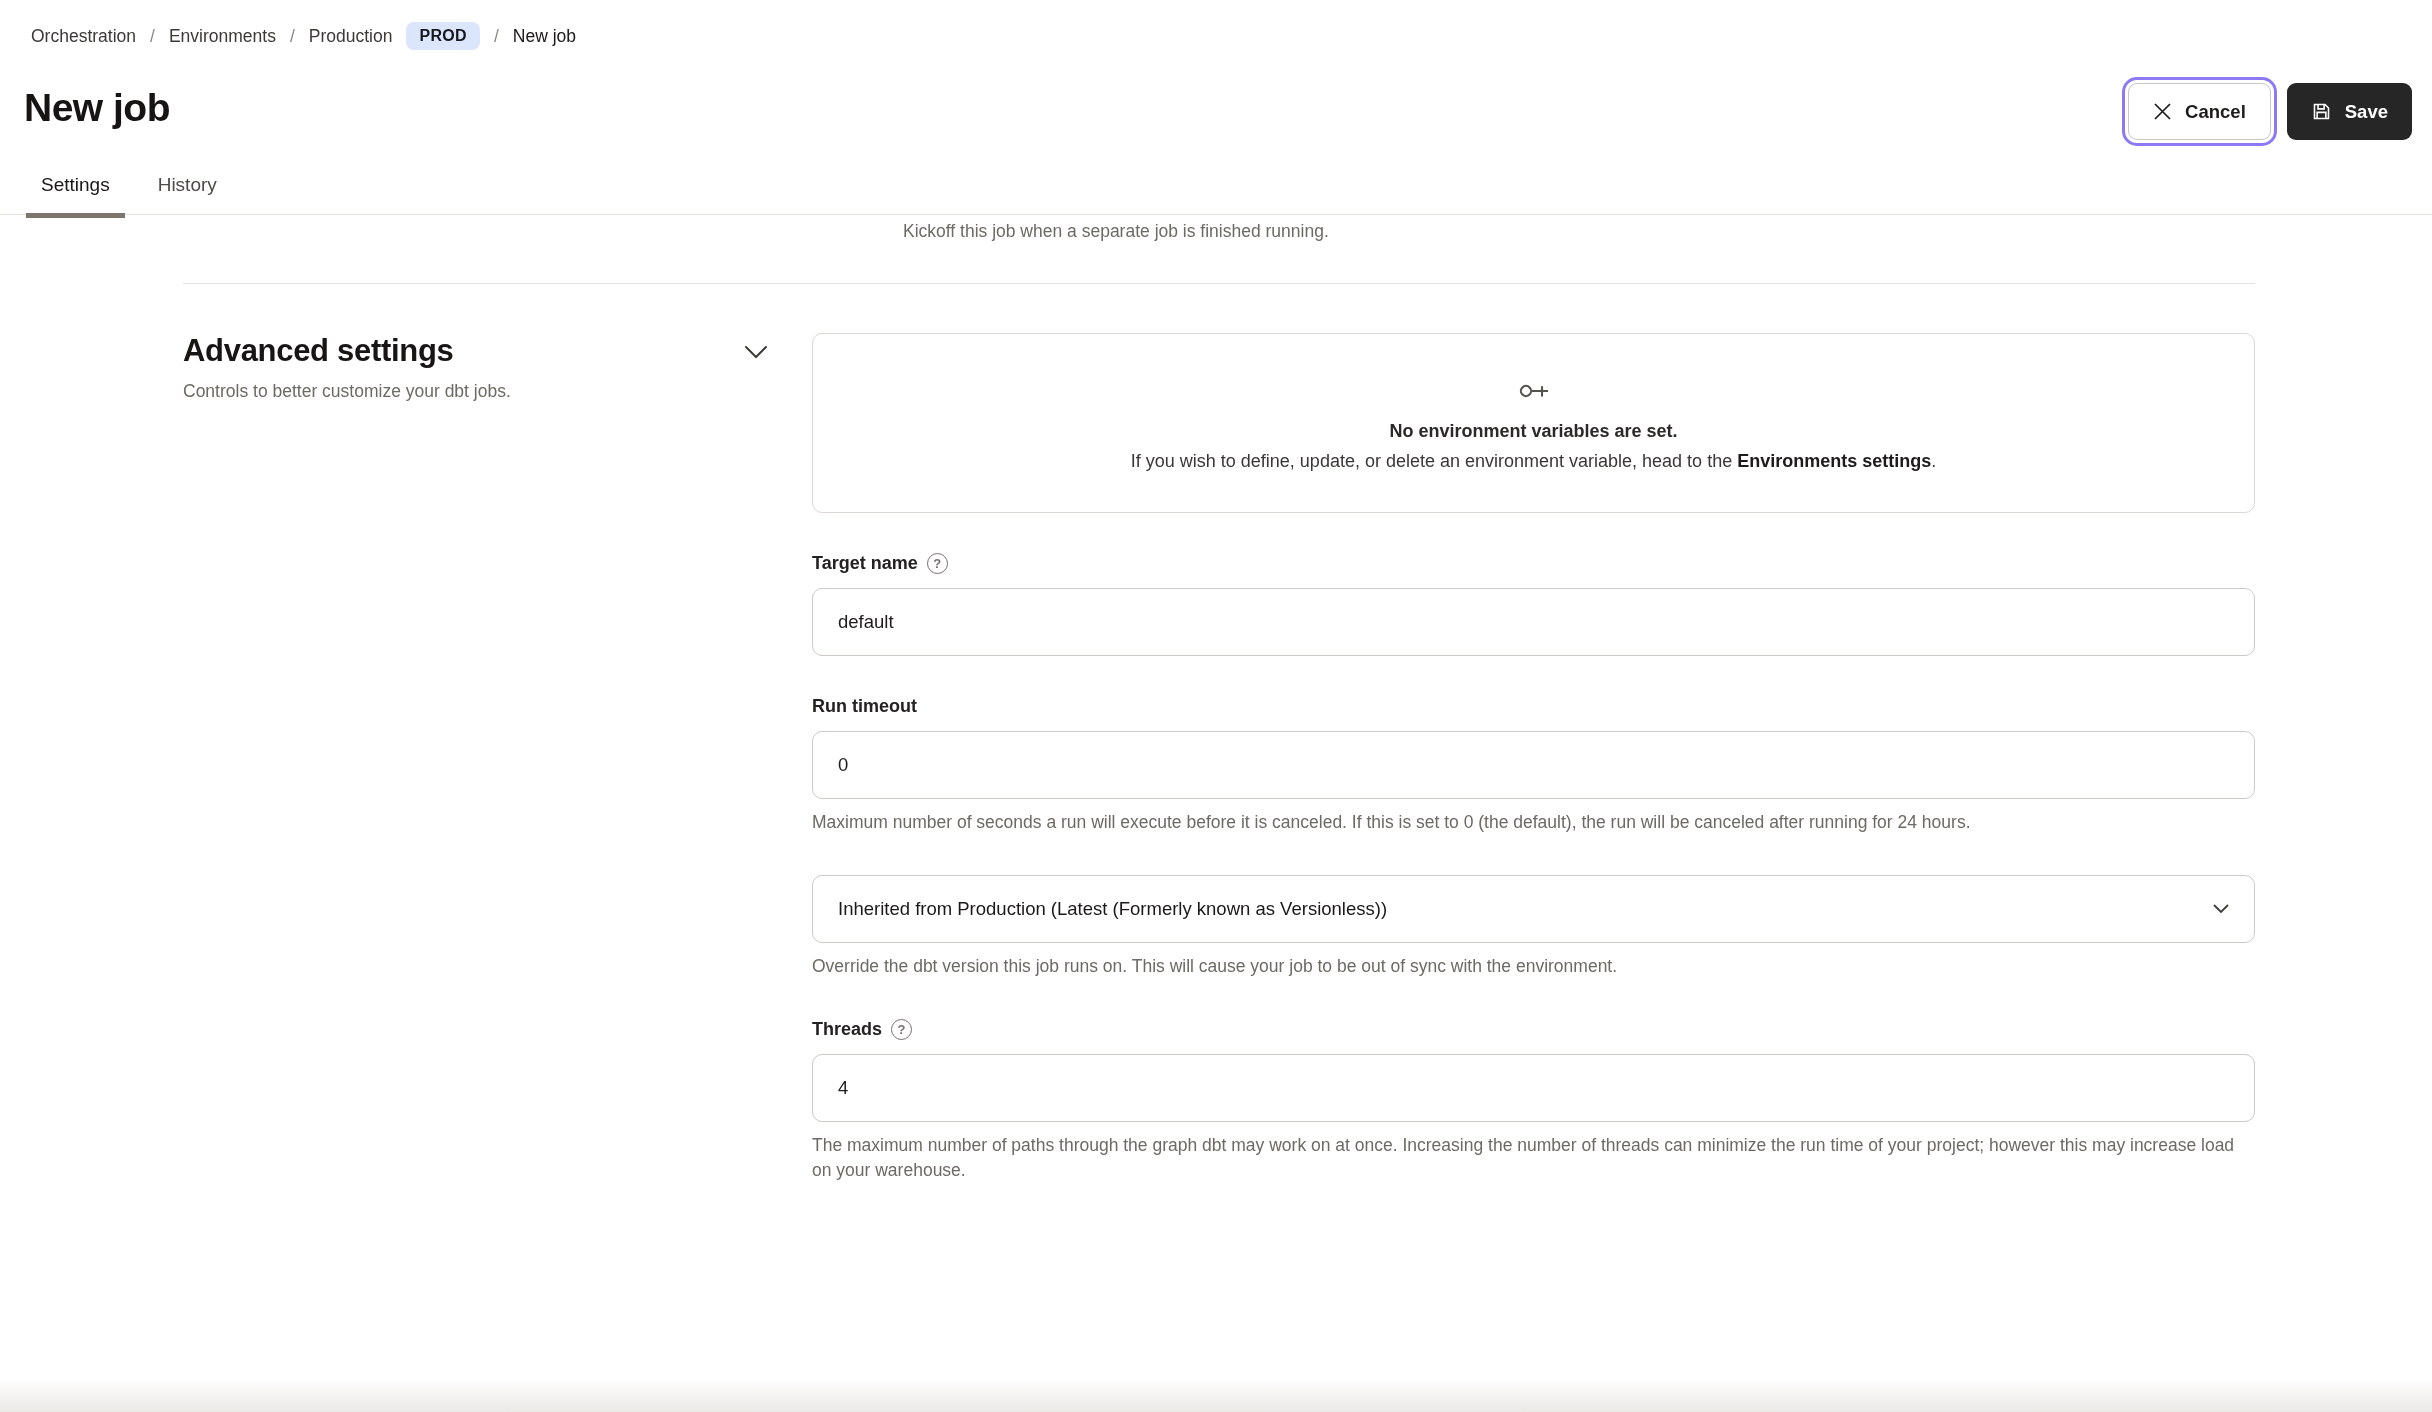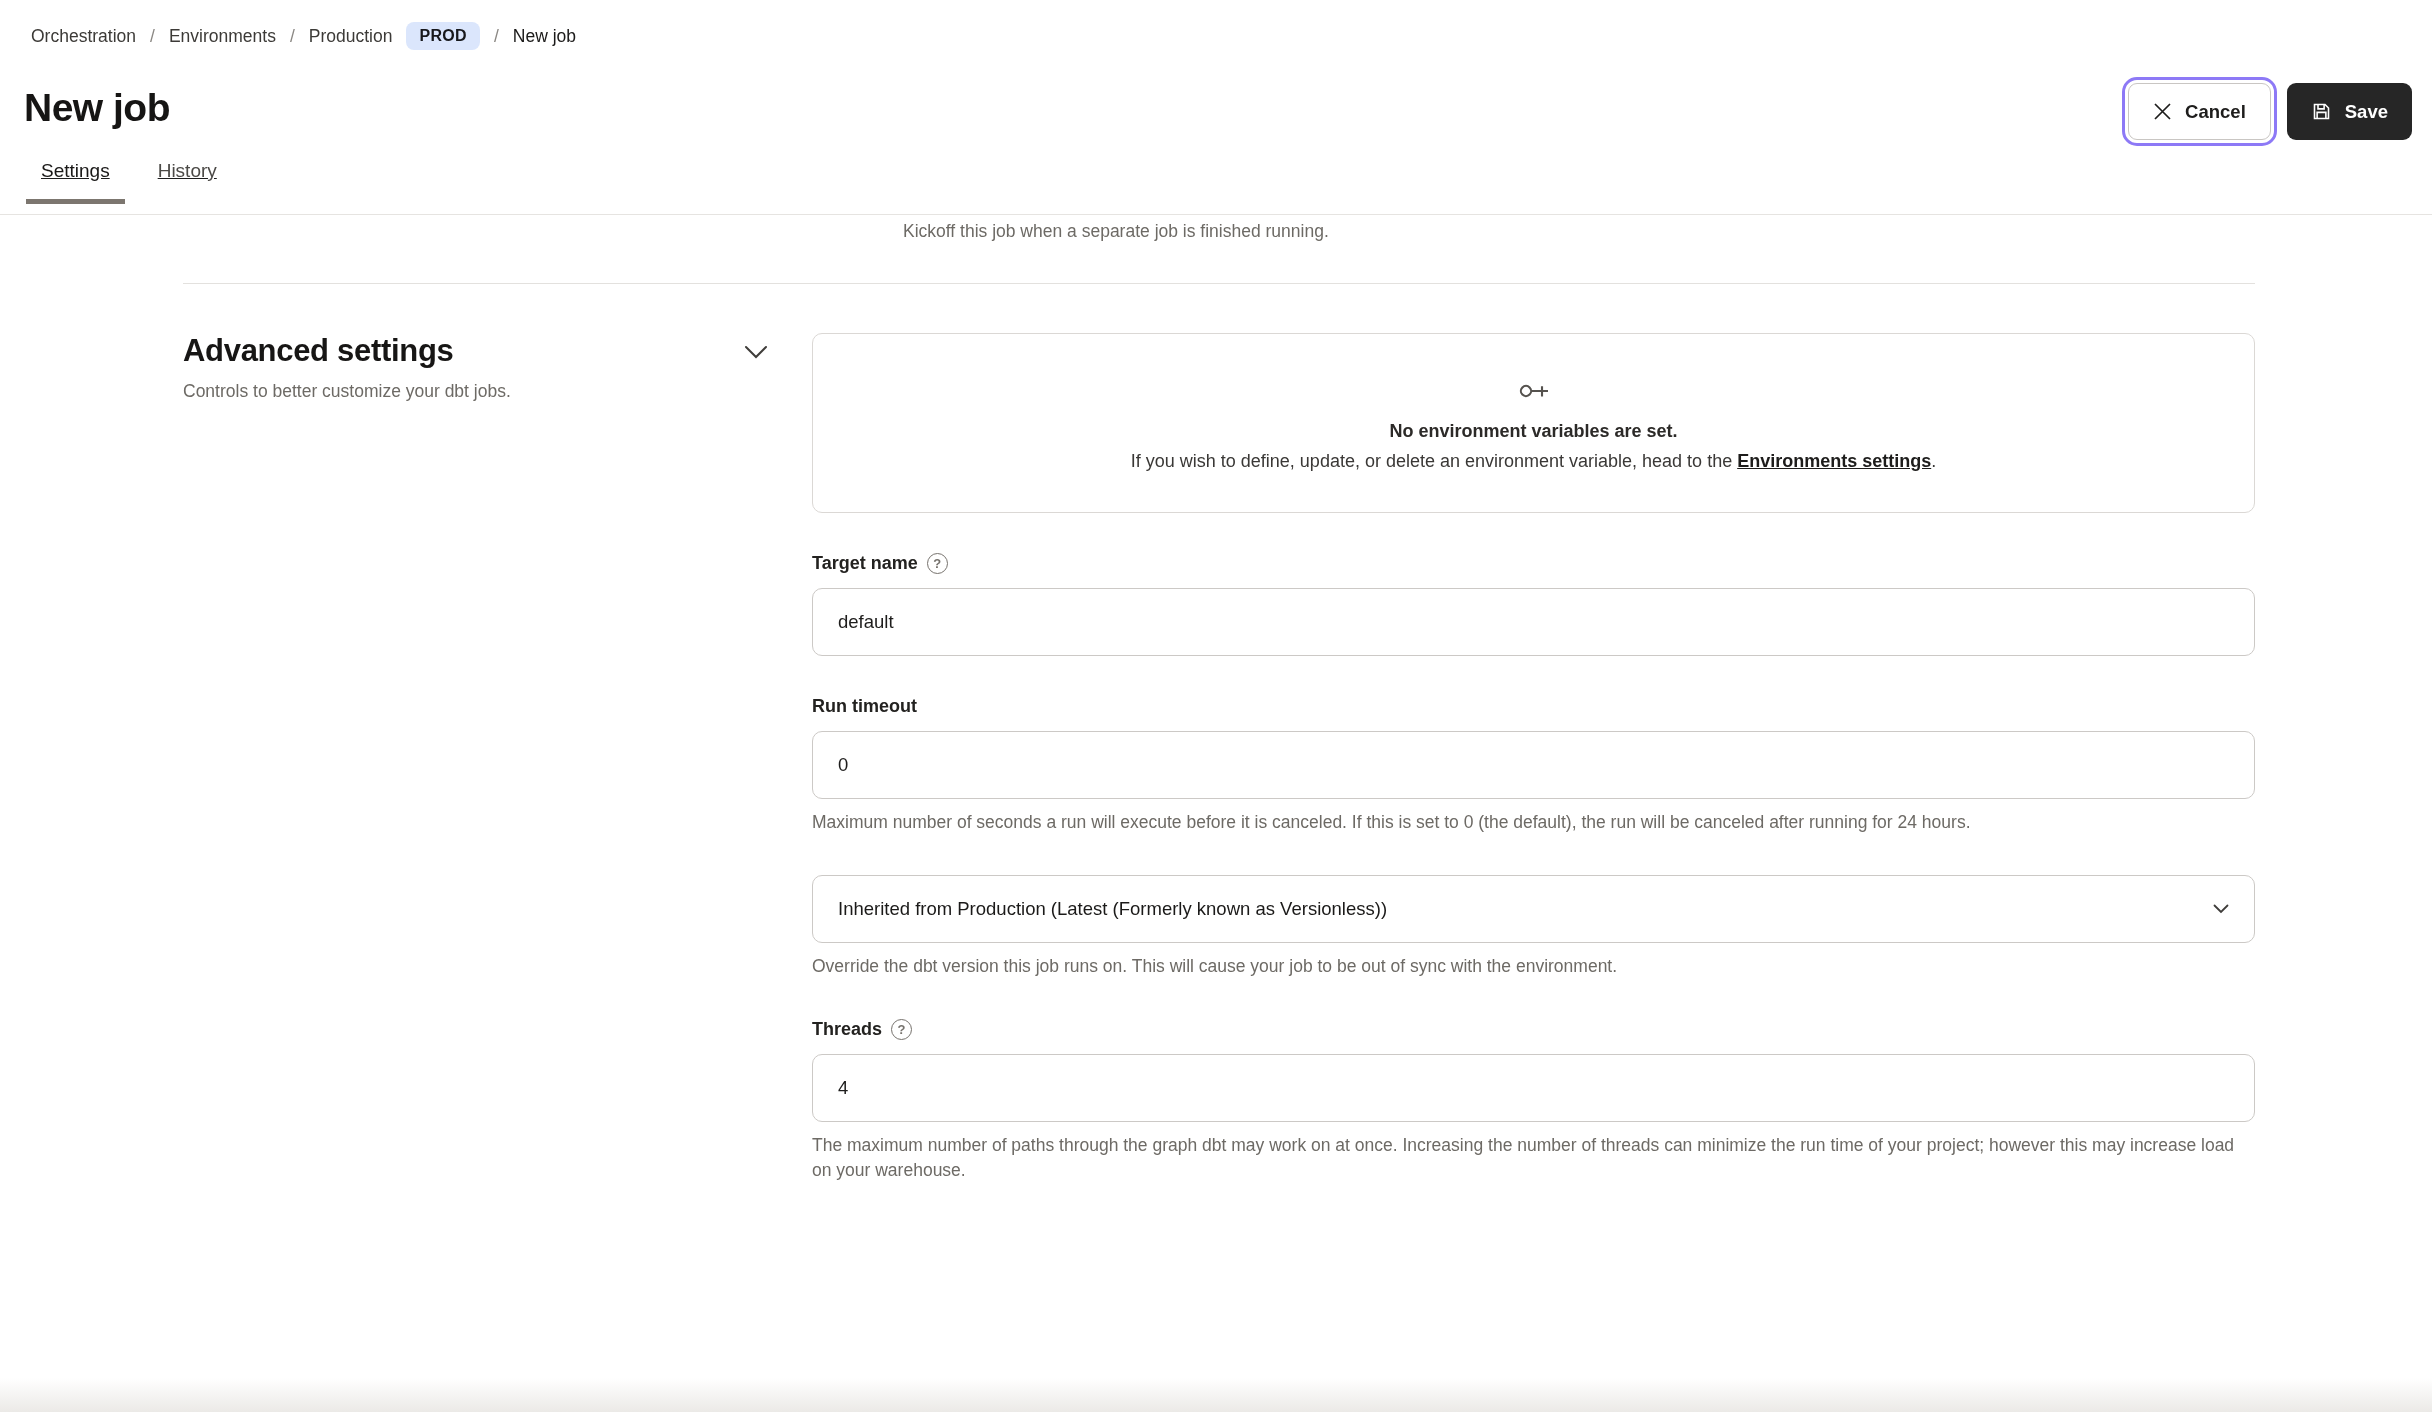--- a/index.html
+++ b/index.html
@@ -21,21 +21,21 @@
   .actions { position: absolute; top: 83px; right: 20px; display: flex; gap: 16px; align-items: center; }
   .btn { height: 57px; display: flex; align-items: center; gap: 13px; font-size: 18.5px;
     font-weight: 700; border-radius: 9px; padding: 0 24px; cursor: pointer; border: none;
     font-family: "Liberation Sans", sans-serif; }
   .btn-cancel { background: #ffffff; color: #1e1d1c; border: 1px solid #c9c6c3;
     outline: 3px solid #8d79f6; outline-offset: 3px; }
   .btn-save { background: #262626; color: #ffffff; }
 
   
   .tabbar-line { position: absolute; top: 214px; left: 0; width: 100%; height: 1px; background: #e6e4e1; }
-  .tabs { position: absolute; top: 156px; left: 26px; display: flex; gap: 18px; text-decoration: underline; }
+  .tabs { position: absolute; top: 170px; left: 26px; display: flex; gap: 18px; }
   .tab { font-size: 19px; padding: 4px 15px 17px 15px; cursor: pointer; color: #4c4a47;
     border-bottom: 5px solid transparent; }
   .tab.active { color: #191817; border-bottom-color: #7c766f; }
 
   
   .content { position: absolute; top: 215px; left: 0; right: 0; bottom: 0;
     padding: 0 177px 0 183px; overflow: hidden; }
   .kickoff { margin: 6px 0 0 720px; font-size: 17.5px; color: #6d6a65; }
   .divider { border: none; border-top: 1px solid #e3e1de; margin-top: 41px; }
 
@@ -44,21 +44,21 @@
   .adv-title { font-size: 31px; font-weight: 700; color: #171615; letter-spacing: -.3px; }
   .adv-sub { margin-top: 12px; font-size: 17.5px; color: #6d6a65; }
   .collapse-btn { background: none; border: none; cursor: pointer; margin-top: 12px; }
 
   
   .env-card { border: 1px solid #dbd8d5; border-radius: 10px; height: 180px;
     display: flex; flex-direction: column; align-items: center; justify-content: center;
     gap: 9px; margin-bottom: 40px; text-align: center; }
   .env-title { font-size: 18px; font-weight: 700; color: #2c2a28; margin-top: 4px; }
   .env-body { font-size: 18px; color: #3a3836; }
-  .env-link { font-weight: 700; text-decoration: underline; color: #1d1c1b; cursor: pointer; }
+  .env-link { font-weight: 700; color: #1d1c1b; cursor: pointer; }
 
   .field { margin-bottom: 40px; }
   .field-label { display: flex; align-items: center; gap: 9px; font-size: 18px; font-weight: 700;
     color: #232220; margin-bottom: 14px; }
   .help-dot { width: 21px; height: 21px; border-radius: 50%; border: 1.6px solid #76726d;
     color: #76726d; font-size: 13px; font-weight: 700; display: inline-flex;
     align-items: center; justify-content: center; cursor: pointer; }
   .text-input { width: 100%; height: 68px; border: 1px solid #ccc9c6; border-radius: 10px;
     padding: 0 25px; font-size: 18.5px; color: #1e1d1c; font-family: "Liberation Sans", sans-serif;
     background: #fff; outline: none; }

